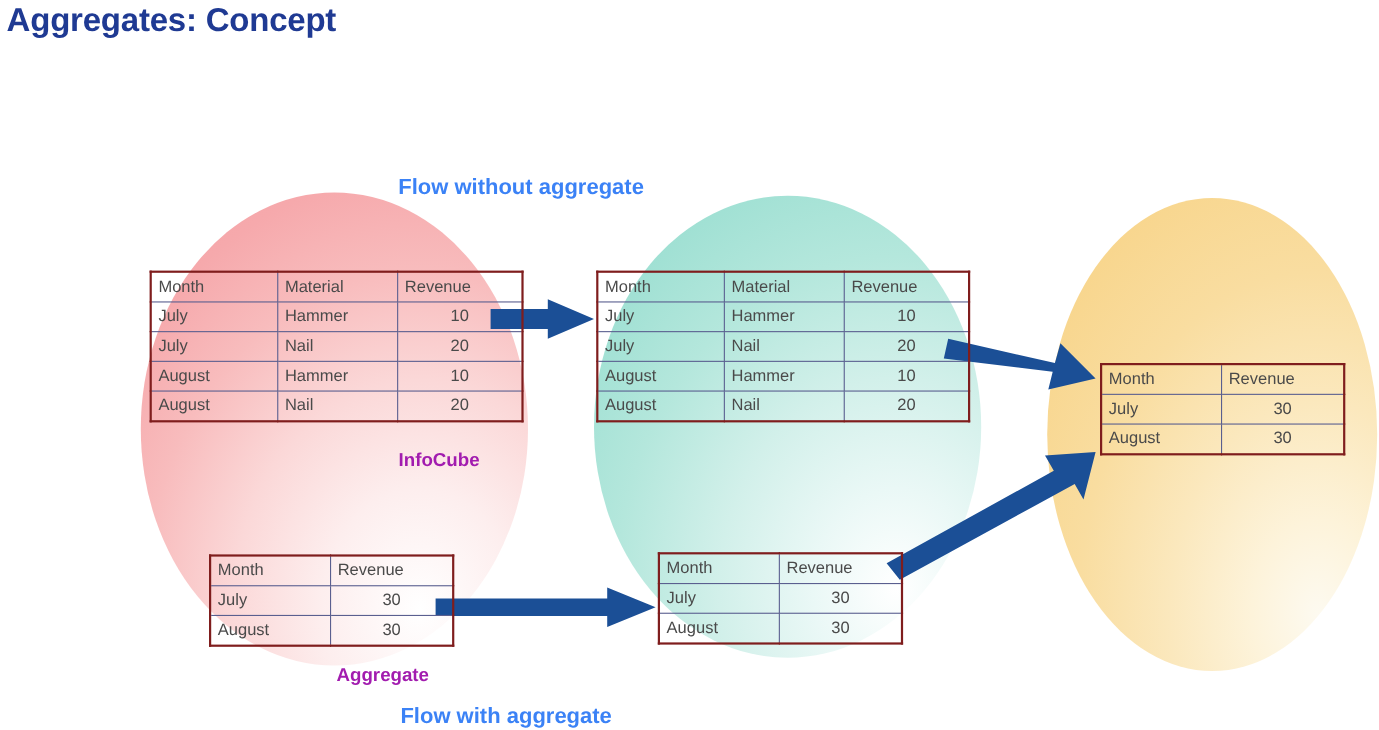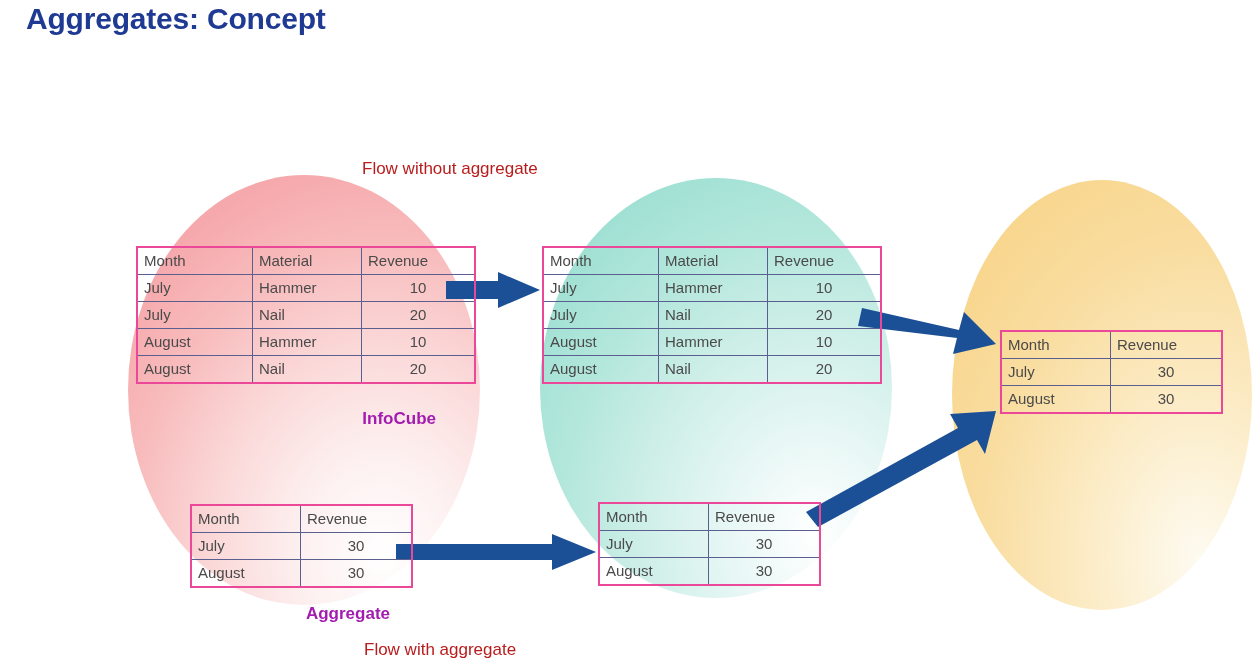--- a/index.html
+++ b/index.html
@@ -25,21 +25,20 @@
   
   .slide-title {
     position: absolute;
     left: 6px;
     top: 2px;
     font-size: 30px;
     font-weight: bold;
     color: #1f3a93;
     letter-spacing: -0.2px;
     white-space: nowrap;
-    margin-left: 20px;
   }
 
   .subtitle {
     position: absolute;
     left: 168px;
     top: 76px;
     font-size: 25px;
     font-weight: bold;
     color: #111111;
     white-space: nowrap;
@@ -82,21 +81,21 @@
     width: 1254px;
     height: 664px;
     z-index: 3;
   }
 
   
   .dtable {
     position: absolute;
     z-index: 4;
     border-collapse: collapse;
-    border: 2px solid #ec4899;
+    border: 2px solid #7f1d1d;
     background: transparent;
     font-size: 15px;
     color: #4a4a4a;
   }
   .dtable td {
     border: 1px solid #5a5f8f;
     padding: 1px 6px;
     height: 24px;
     line-height: 24px;
     white-space: nowrap;
@@ -129,23 +128,23 @@
     line-height: 1.22;
   }
   #cap-infocube   { left: 136px; top: 409px; width: 300px; }
   #cap-aggregate  { left: 190px; top: 604px; width: 200px; }
   #cap-records    { left: 560px; top: 408px; width: 290px; }
   #cap-transferred{ left: 972px; top: 434px; width: 256px; }
 
   .flow-label {
     position: absolute;
     z-index: 5;
-    font-size: 17px;
-    font-weight: normal;
-    color: #b91c1c;
+    font-size: 20px;
+    font-weight: bold;
+    color: #3b82f6;
     white-space: nowrap;
   }
   #flow-without { left: 362px; top: 159px; }
   #flow-with    { left: 364px; top: 640px; }
 </style>
 </head>
 <body>
 
 <div id="stage">
 

